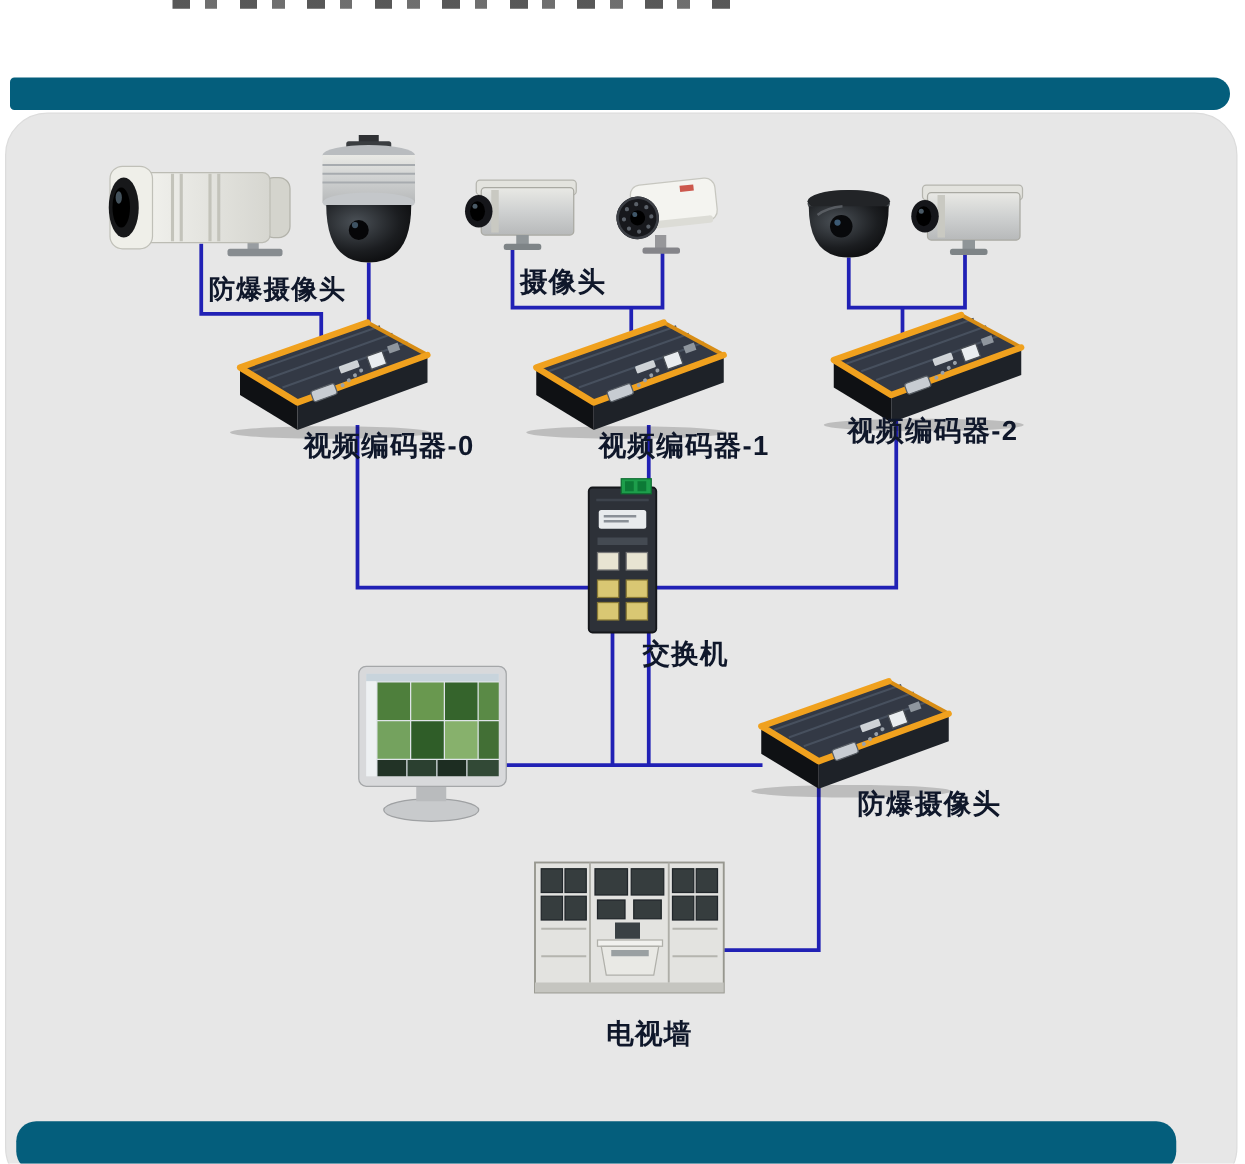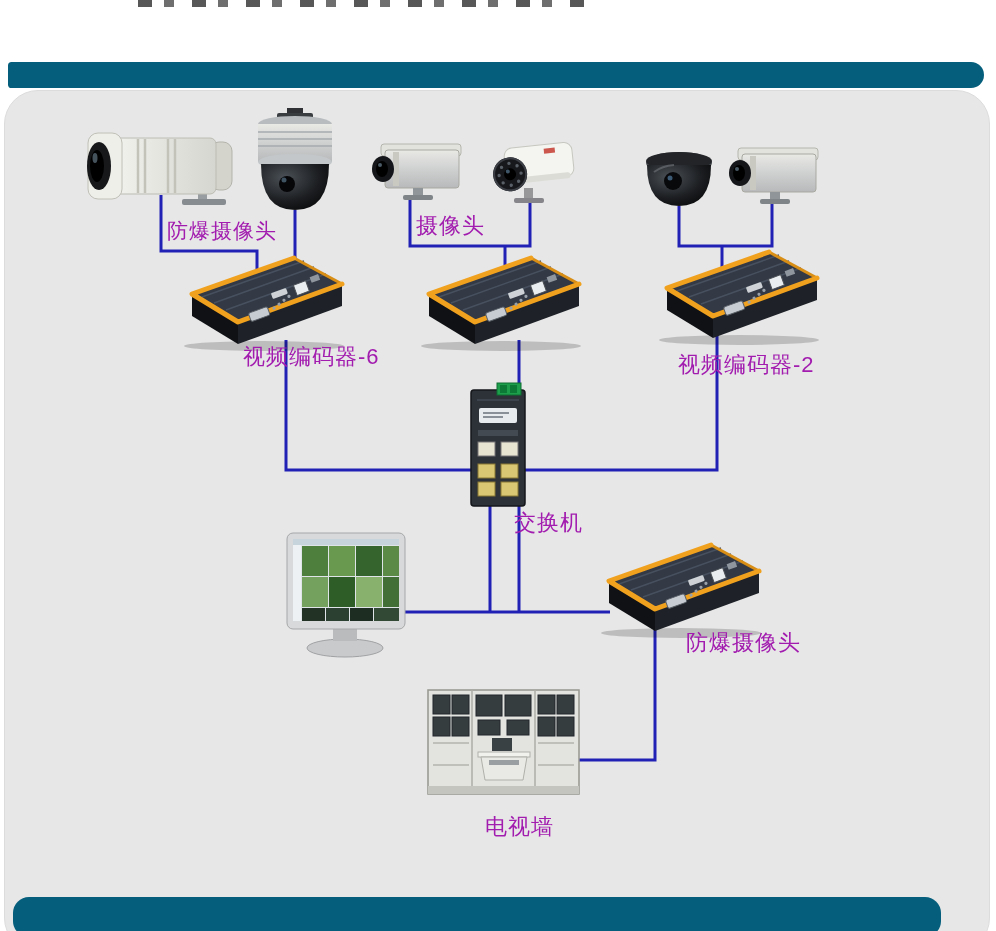--- a/index.html
+++ b/index.html
@@ -22,21 +22,21 @@
     background:#e7e7e7; border-radius:34px; border:1px solid #dcdcdc;
   }
   .bottom-bar {
     position:absolute; left:13px; top:897px; width:928px; height:40px;
     background:#045e7c; border-radius:16px;
   }
   .wires { position:absolute; left:0; top:0; }
   .wires polyline { fill:none; stroke:#2121b5; stroke-width:3; }
   .dev { position:absolute; line-height:0; }
   .lbl {
-    position:absolute; font-size:22px; font-weight:400; color:#a21caf;
+    position:absolute; font-size:22px; font-weight:700; color:#0f172a;
     letter-spacing:1px; white-space:nowrap;
   }
 </style>
 </head>
 <body>
 
 <div class="page">
 
   <svg width="0" height="0" style="position:absolute" aria-hidden="true">
     <defs>
@@ -292,20 +292,21 @@
   </div>
 
   <div class="dev" style="left:426px;top:686px">
     <svg width="155" height="122">
         <use href="#sym-tvwall"></use>
       </svg>
   </div>
 
   <span class="lbl" style="left:167px;top:217px;font-size:21px">防爆摄像头</span>
   <span class="lbl" style="left:416px;top:211px">摄像头</span>
-  <span class="lbl" style="left:243px;top:342px">视频编码器-6</span>
-  <span class="lbl" style="left:678px;top:350px">视频编码器-2</span>
+  <span class="lbl" style="left:243px;top:342px">视频编码器-0</span>
+  <span class="lbl" style="left:479px;top:342px">视频编码器-1</span>
+  <span class="lbl" style="left:678px;top:330px">视频编码器-2</span>
   <span class="lbl" style="left:514px;top:508px">交换机</span>
   <span class="lbl" style="left:686px;top:628px">防爆摄像头</span>
   <span class="lbl" style="left:485px;top:812px">电视墙</span>
 
   <div class="bottom-bar"></div>
 </div>
 
 </body></html>

